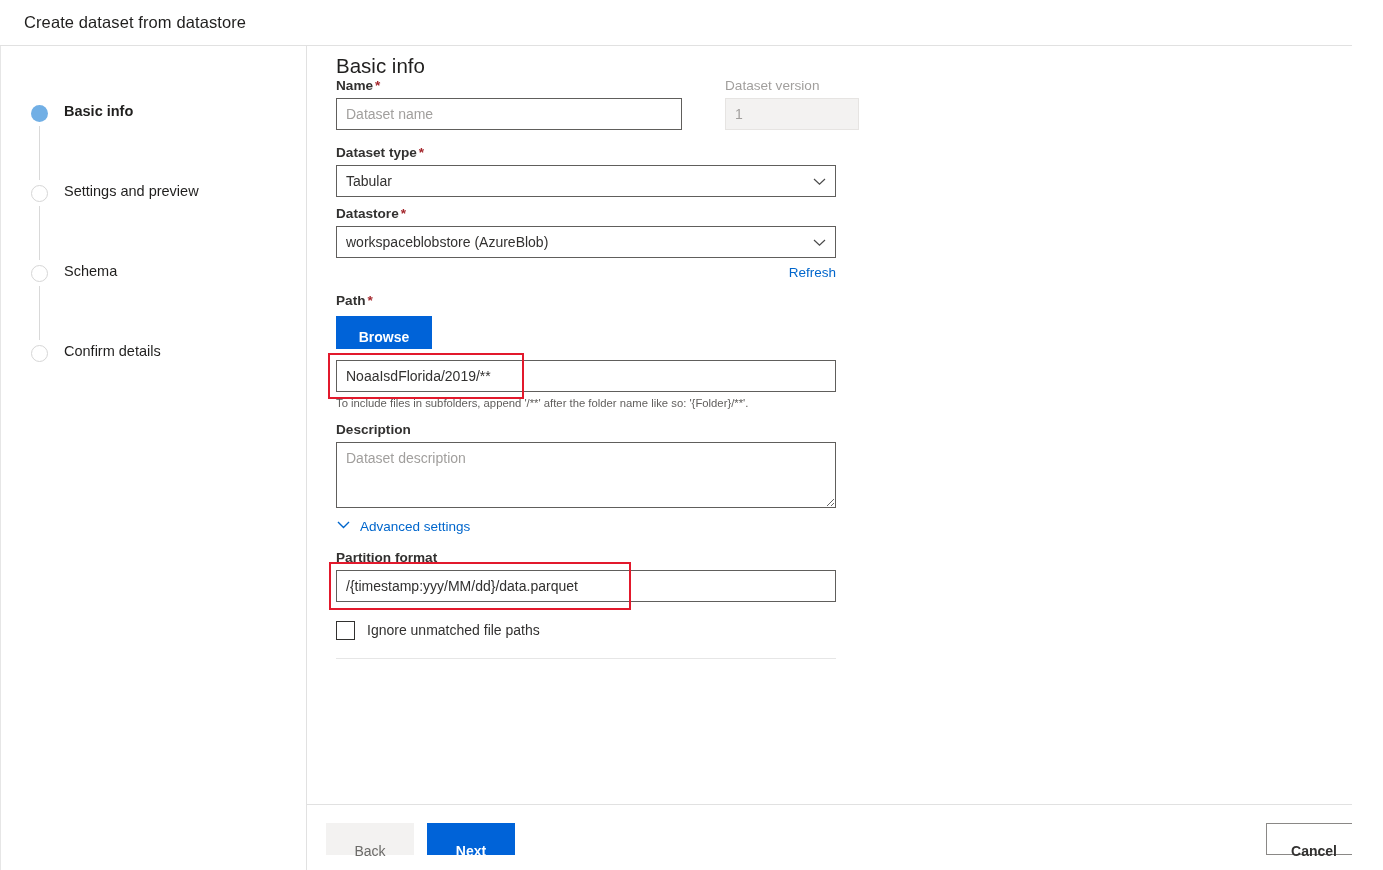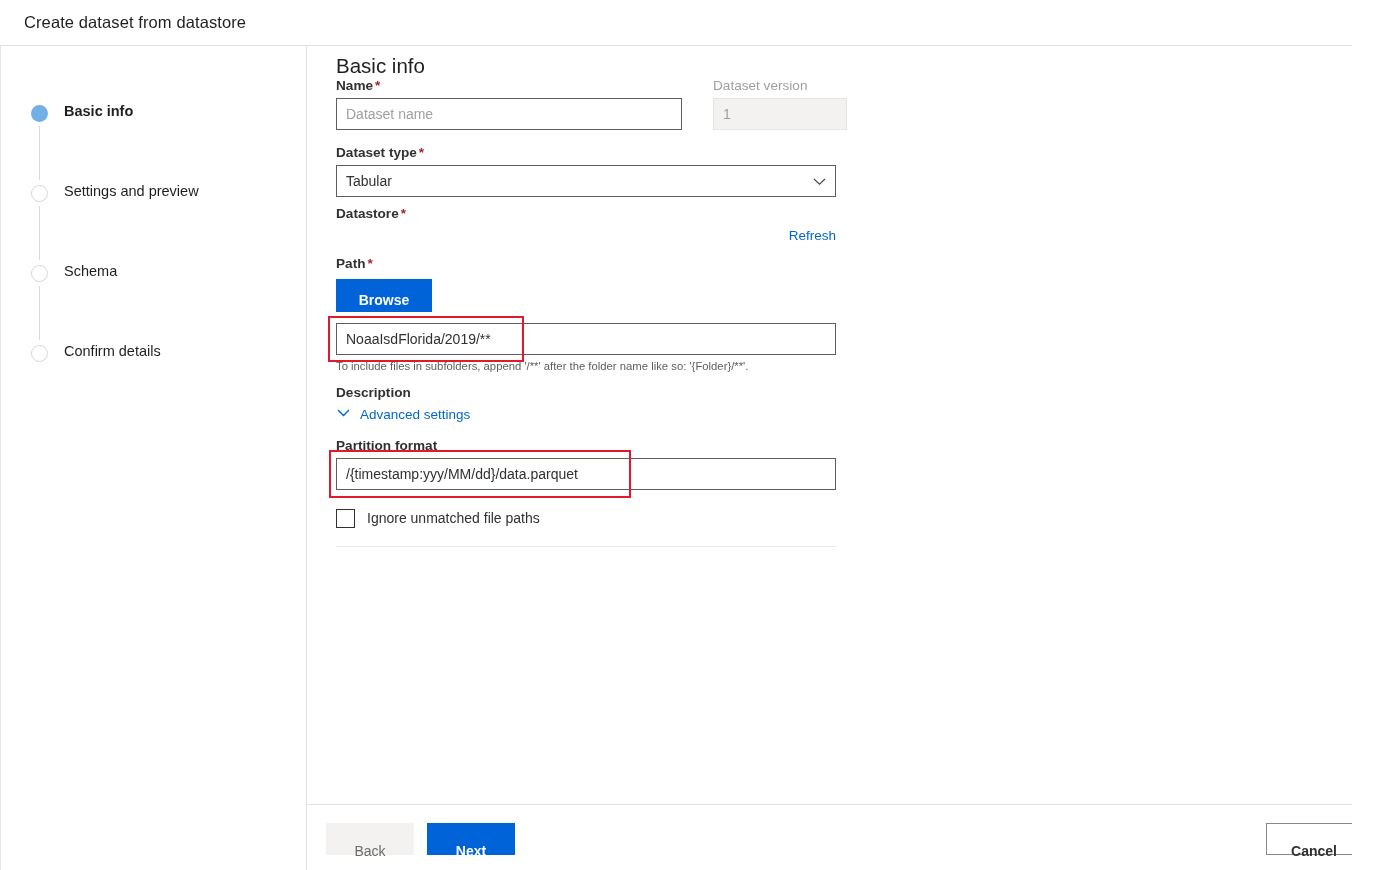--- a/index.html
+++ b/index.html
@@ -340,57 +340,66 @@
   <div class="content">
     <div class="content-inner">
 
       <h1 class="page-title">Basic info</h1>
 
       <div style="position:relative; height:58px;">
         <div style="position:absolute; left:0; top:0; width:348px;">
           <label class="field-label"><span>Name</span><span class="req">*</span></label>
           <div class="textbox placeholder" style="width:346px;">Dataset name</div>
         </div>
-        <div style="position:absolute; left:377px; top:0; width:134px;">
+        <div style="position:absolute; left:389px; top:0; width:134px;">
           <label class="field-label muted">Dataset version</label>
           <div class="textbox disabled" style="width:134px;">1</div>
         </div>
       </div>
 
       <div style="margin-top:9px;">
         <label class="field-label"><span>Dataset type</span><span class="req">*</span></label>
         <div class="dropdown" style="width:500px;">
           <span>Tabular</span>
           <span class="chev">
             <svg width="13" height="13" viewBox="0 0 13 13">
                 <path d="M1 4 L6.5 9.2 L12 4" fill="none" stroke="#4a4a4a" stroke-width="1.2"></path>
               </svg>
           </span>
         </div>
       </div>
 
       <div style="margin-top:9px;">
         <label class="field-label"><span>Datastore</span><span class="req">*</span></label>
+        <div class="dropdown" style="width:500px;">
+          <span>workspaceblobstore (AzureBlob)</span>
+          <span class="chev">
+            <svg width="13" height="13" viewBox="0 0 13 13">
+                <path d="M1 4 L6.5 9.2 L12 4" fill="none" stroke="#4a4a4a" stroke-width="1.2"></path>
+              </svg>
+          </span>
+        </div>
         <div style="width:500px; text-align:right; margin-top:5px;">
           <span class="link">Refresh</span>
         </div>
       </div>
 
       <div style="margin-top:12px;">
         <label class="field-label"><span>Path</span><span class="req">*</span></label>
         <button class="btn btn-primary" style="width:96px; height:33px; margin-top:3px;">Browse</button>
         <div style="position:relative; margin-top:11px;">
           <div class="textbox" style="width:500px;" id="path-input">NoaaIsdFlorida/2019/**</div>
           <div class="annot" style="left:-8px; top:-7px; width:196px; height:46px;"></div>
         </div>
         <div class="helper-text" style="width:520px;">To include files in subfolders, append '/**' after the folder name like so: '{Folder}/**'.</div>
       </div>
 
       <div style="margin-top:11px;">
         <label class="field-label">Description</label>
+        <textarea class="desc" style="width: 500px; height: 66px;" placeholder="Dataset description"></textarea>
       </div>
 
       <div style="margin-top:5px;">
         <span style="display:inline-flex; align-items:center; gap:9px;">
           <span>
             <svg width="15" height="15" viewBox="0 0 15 15">
                 <path d="M2 5 L7.5 10.5 L13 5" fill="none" stroke="#0066cc" stroke-width="1.4"></path>
               </svg>
           </span>
           <span class="link">Advanced settings</span>

